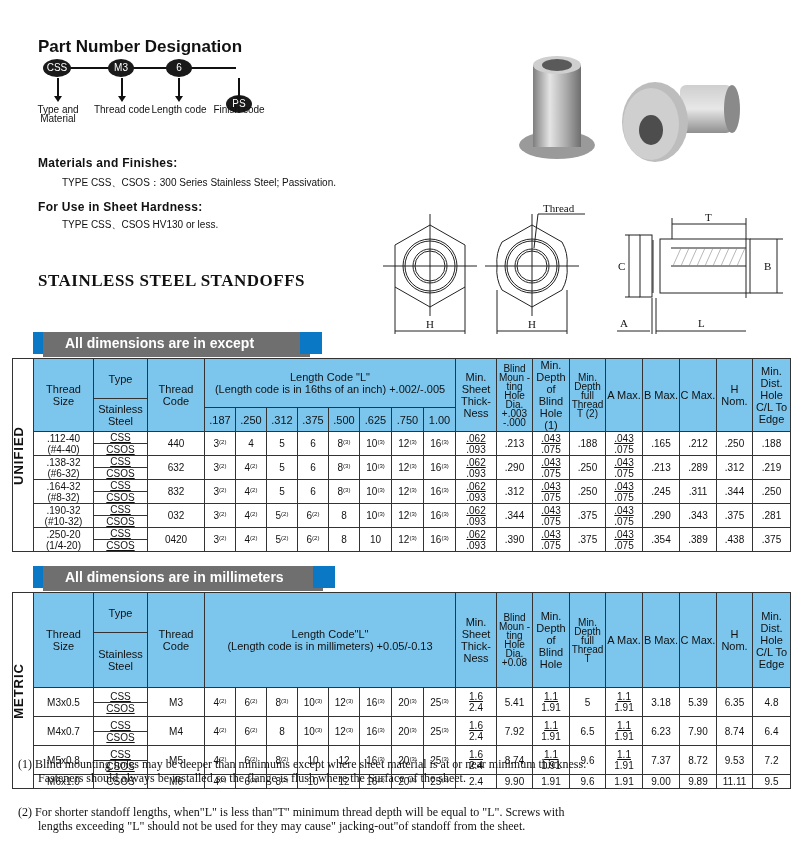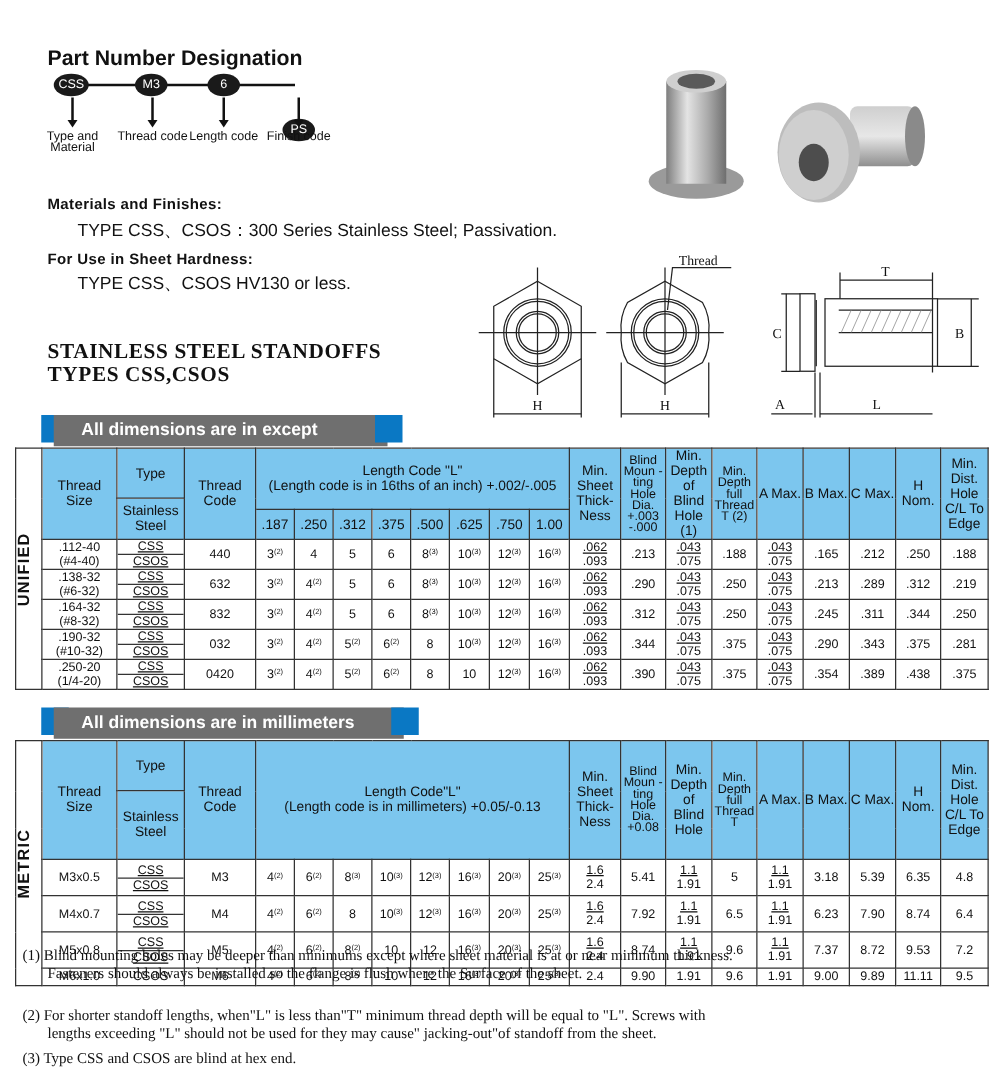--- a/index.html
+++ b/index.html
@@ -5,21 +5,21 @@
   html,body{margin:0;padding:0;background:#fff;}
   body{width:800px;height:859px;position:relative;overflow:hidden;font-family:"Liberation Sans",sans-serif;color:#111;}
   .abs{position:absolute;}
   .pnd-title{left:38px;top:37px;font-size:17px;font-weight:bold;}
   .pnd-line{left:56px;top:67px;width:180px;height:2px;background:#111;}
   .pill{top:59px;height:18px;width:26px;border-radius:50%;background:#1a1a1a;color:#fff;font-size:10px;line-height:18px;text-align:center;}
   .arrow{top:78px;width:2px;height:20px;background:#111;}
   .arrow::after{content:"";position:absolute;left:-3px;bottom:-4px;border-left:4px solid transparent;border-right:4px solid transparent;border-top:6px solid #111;}
   .pnd-lbl{top:105px;width:60px;text-align:center;font-size:10px;line-height:9px;}
   .h2{font-size:12px;font-weight:bold;letter-spacing:0.3px;}
-  .txt{font-size:14px;}
+  .txt{font-size:10px;}
   .big-title{left:38px;top:271px;font-family:Liberation Serif, serif;font-weight:bold;font-size:17px;line-height:19px;letter-spacing:0.5px;}
   .banner{height:22px;}
   .banner .bl{position:absolute;left:0;top:0;width:22px;height:22px;background:#0a78c4;}
   .banner .br{position:absolute;top:0;width:22px;height:22px;background:#0a78c4;}
   .banner .mid{position:absolute;left:10px;top:0;height:25px;background:#6f6f6f;color:#fff;font-weight:bold;font-size:14px;line-height:23px;padding-left:22px;box-sizing:border-box;}
   table.spec{position:absolute;border-collapse:collapse;table-layout:fixed;font-size:10px;}
   table.spec td{border:1px solid #333;text-align:center;vertical-align:middle;padding:0;overflow:hidden;line-height:11px;}
   table.spec td.hd{background:#7cc6ee;font-size:11px;line-height:12px;}
   table.spec td.hd.small{font-size:10px;line-height:9px;}
   table.spec td.side{border-left:1px solid #333;background:#fff;}
@@ -49,21 +49,20 @@
 <div class="abs pnd-lbl" style="left:149px;">Length code</div>
 <div class="abs pnd-lbl" style="left:209px;">Finish code</div>
 
 <div class="abs h2" style="left:38px;top:156px;">Materials and Finishes:</div>
 <div class="abs txt" style="left:62px;top:176px;">TYPE CSS、CSOS：300 Series Stainless Steel; Passivation.</div>
 <div class="abs h2" style="left:38px;top:200px;">For Use in Sheet Hardness:</div>
 <div class="abs txt" style="left:62px;top:218px;">TYPE CSS、CSOS  HV130 or less.</div>
 
 <div class="abs big-title">
   <div>STAINLESS STEEL STANDOFFS</div>
-  <div>TYPES CSS,CSOS</div>
 </div>
 
 <svg class="abs" style="left:505px;top:50px;" width="250" height="125">
   <defs>
     <linearGradient id="metal" x1="0" x2="1">
       <stop offset="0" stop-color="#7e7e7e"></stop>
         <stop offset="0.35" stop-color="#e4e4e4"></stop>
         <stop offset="0.7" stop-color="#a9a9a9"></stop>
         <stop offset="1" stop-color="#6e6e6e"></stop>
     </linearGradient>
@@ -657,16 +656,13 @@
 
 <div class="abs notes" style="top:757px;" id="notes">
     <div style="margin-bottom: 20px;">
       <div>(1) Blind mounting holes may be deeper than minimums except where sheet material is at or near minimum thickness.</div>
       <div class="ind">Fasteners should always be installed so the flange is flush where the Surface of the sheet.</div>
     </div>
     <div style="margin-bottom: 6px;">
       <div>(2) For shorter standoff lengths, when"L" is less than"T" minimum thread depth will be equal to "L". Screws with</div>
       <div class="ind">lengths exceeding "L" should not be used for they may cause" jacking-out"of standoff from the sheet.</div>
     </div>
-    <div style="margin-bottom: 6px;">
-      <div>(3) Type CSS and CSOS are blind at hex end.</div>
-    </div>
   </div>
 
 </body></html>

